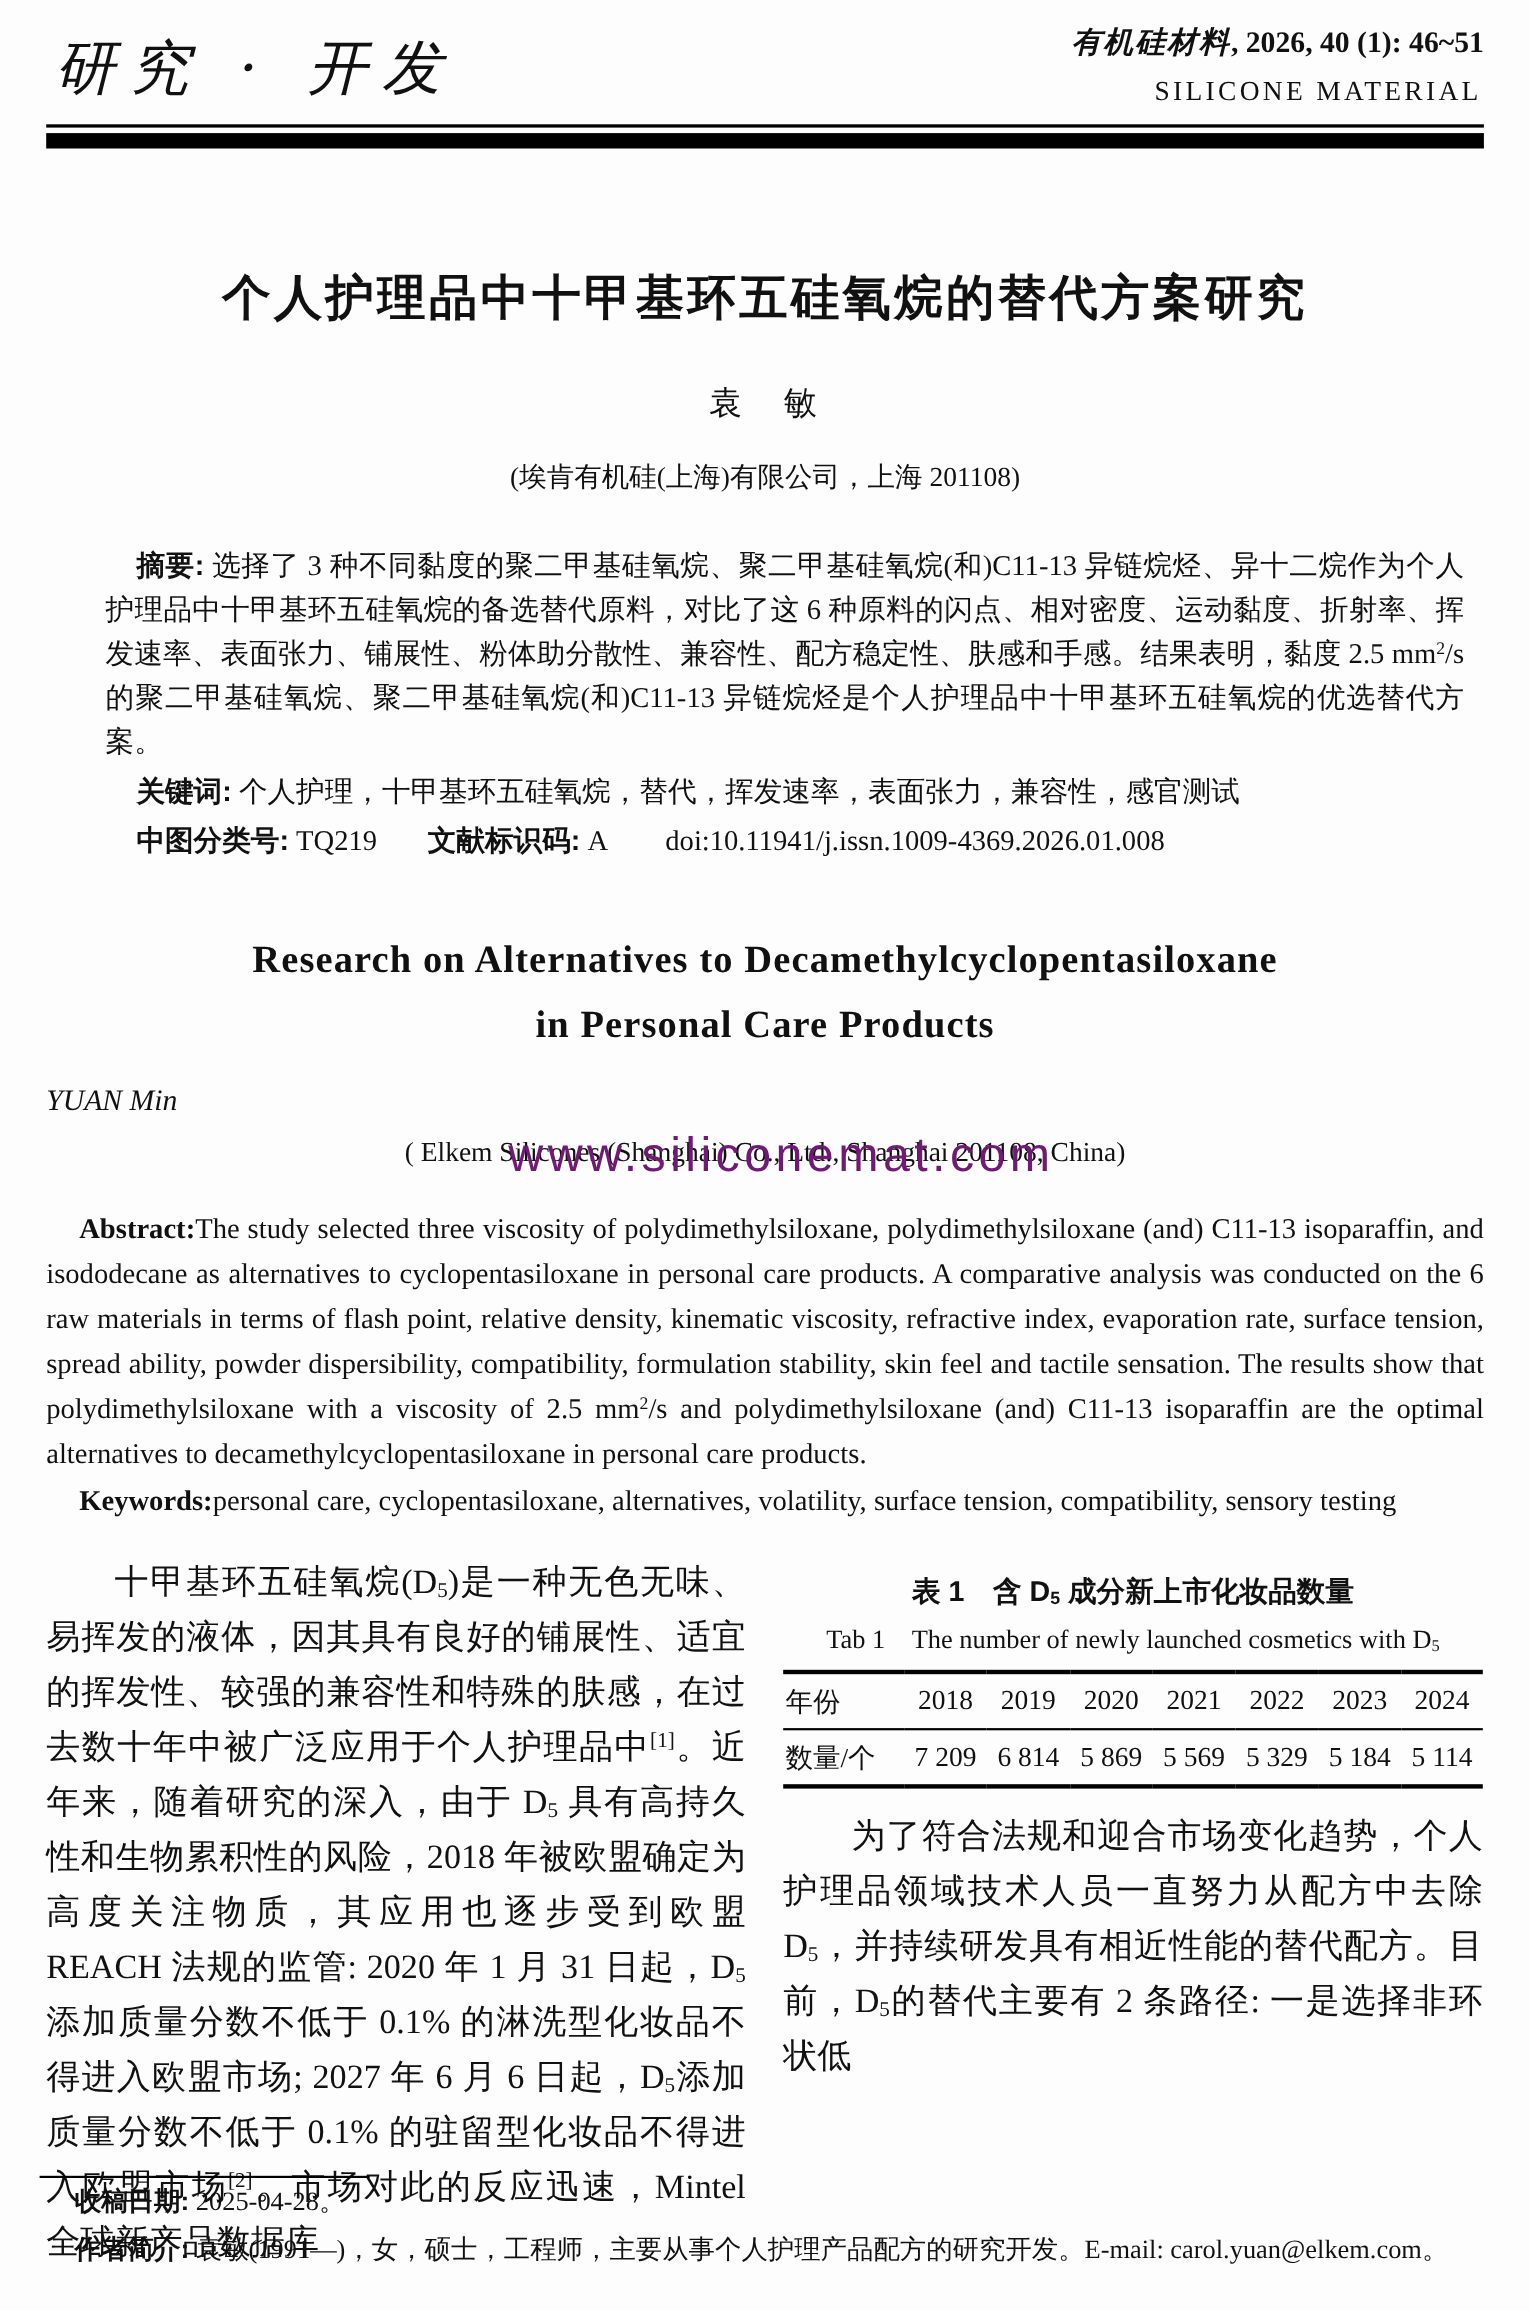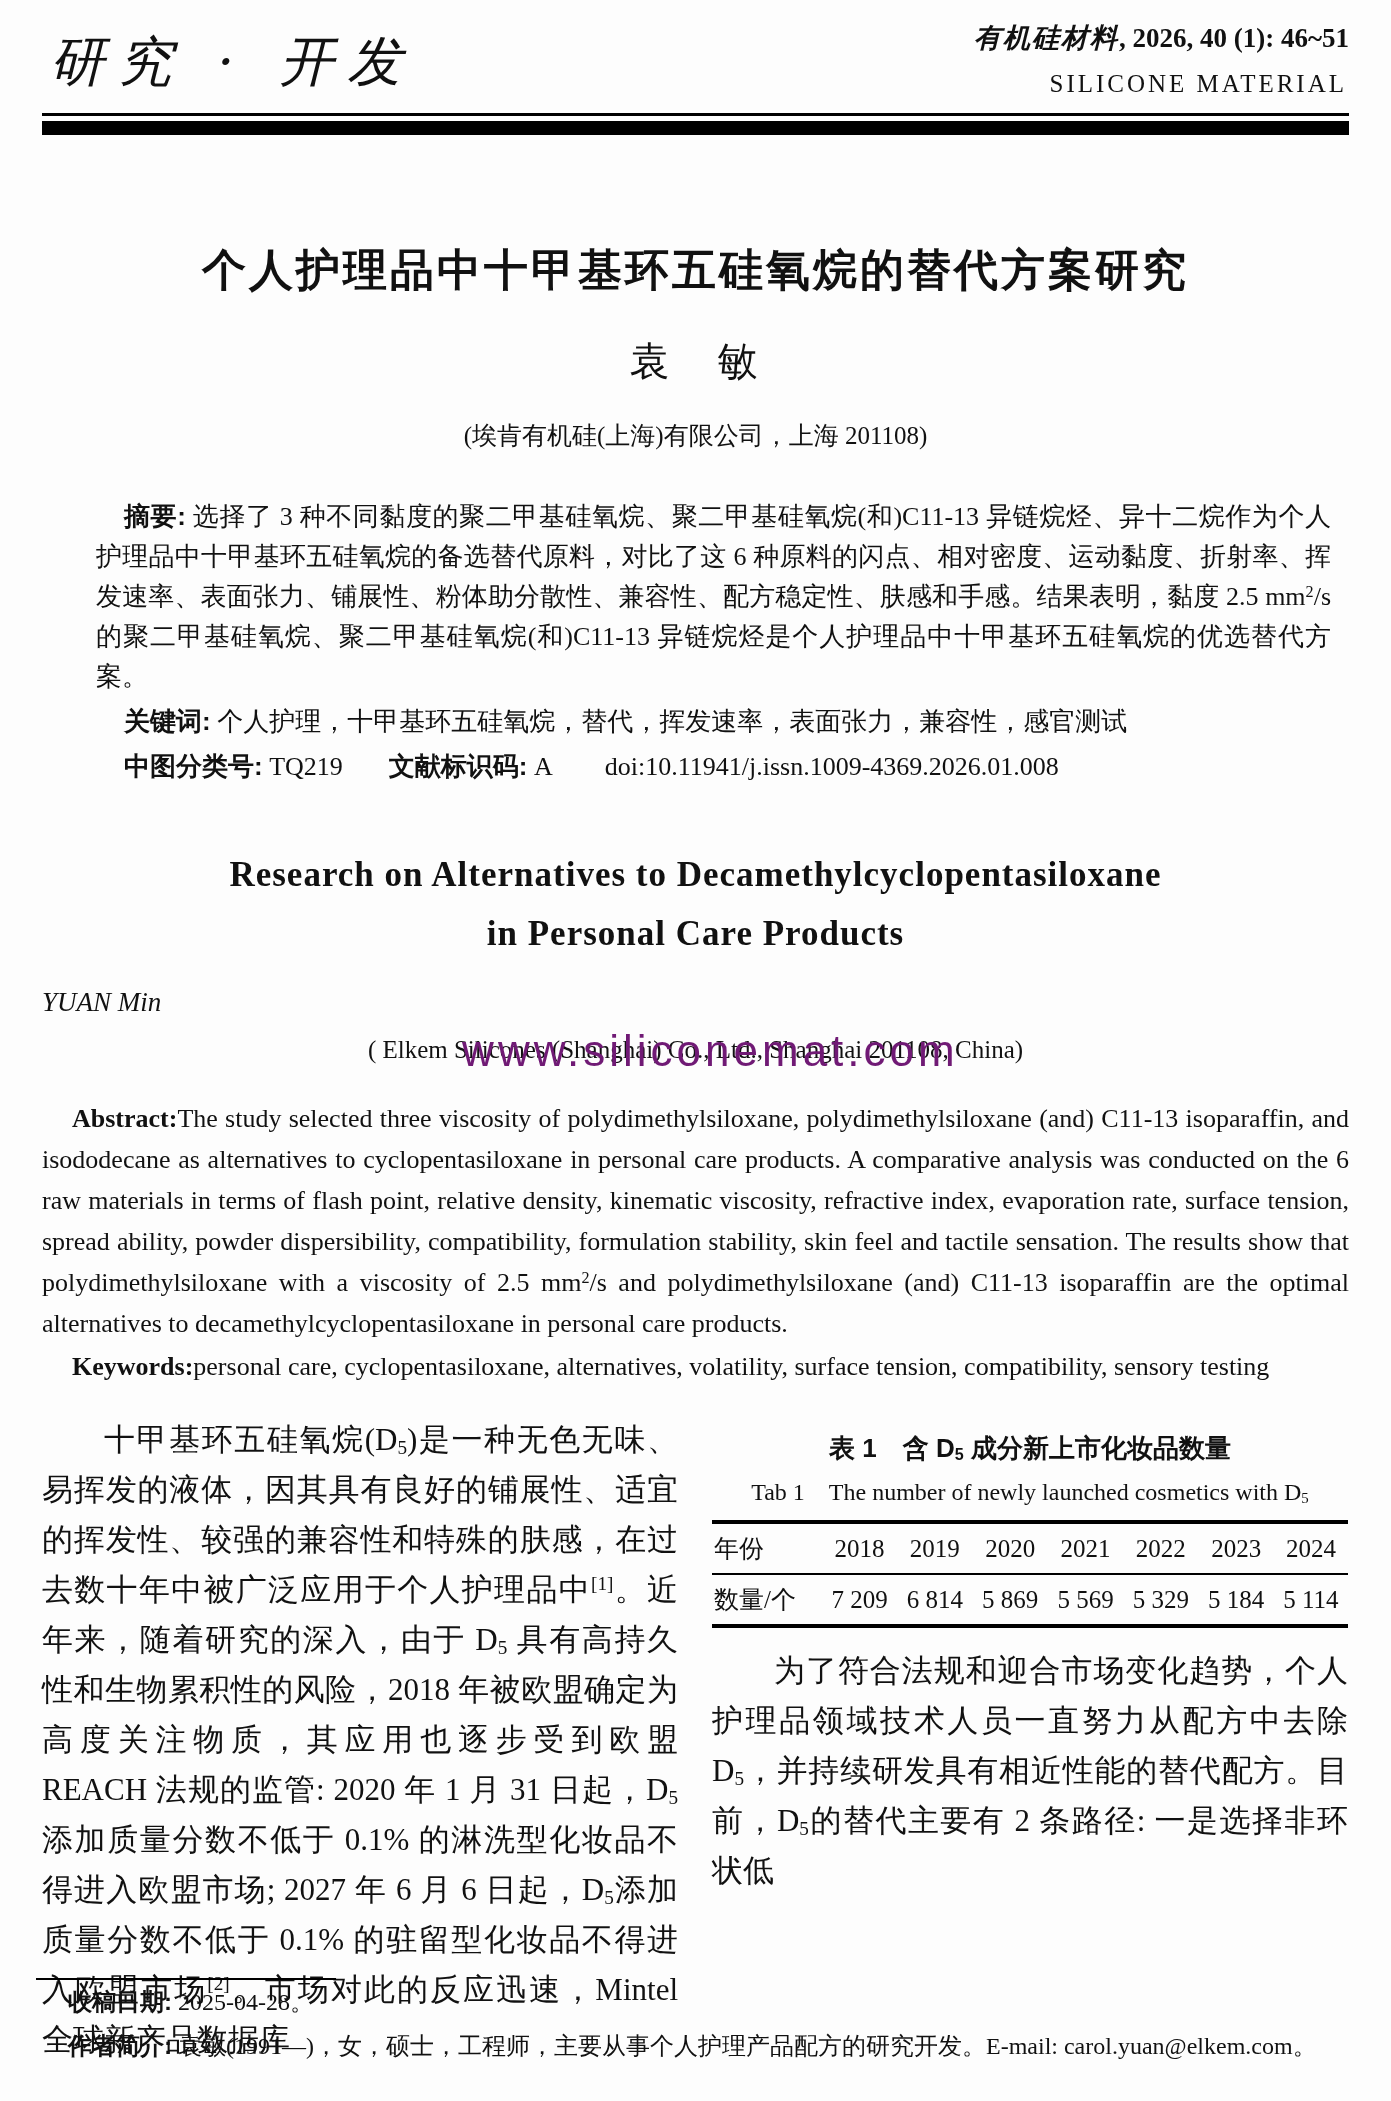--- a/index.html
+++ b/index.html
@@ -29,21 +29,21 @@
   .journal-en{font-size:25px;letter-spacing:3px;margin-top:14px;margin-right:2px;}
   .rule-thin{height:3px;background:#000;margin-top:14px;}
   .rule-thick{height:14px;background:#000;margin-top:5px;}
 
   
   .title-cn{
     margin:106px 0 0 0;text-align:center;
     font-family:"Liberation Sans","DejaVu Sans",sans-serif;
     font-weight:bold;font-size:44px;letter-spacing:3px;
   }
-  .author-cn{margin-top:34px;text-align:center;font-size:40px;letter-spacing:4px;}
+  .author-cn{margin-top:46px;text-align:center;font-size:30px;letter-spacing:4px;}
   .affil-cn{margin-top:30px;text-align:center;font-size:25px;}
 
   
   .abs-cn{
     margin:44px 18px 0 54px;
     font-size:26px;line-height:40px;
     text-align:justify;text-indent:28px;
   }
   .kw-cn,.clc-line{
     margin:4px 18px 0 54px;

